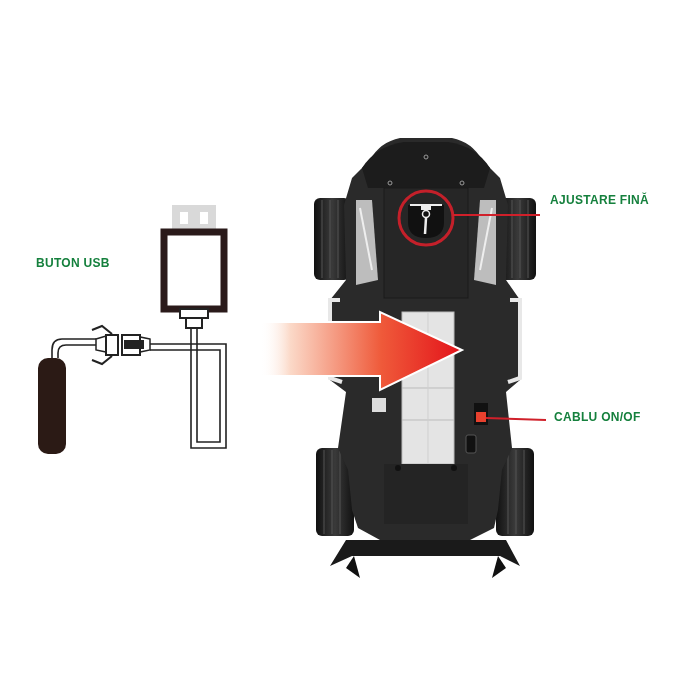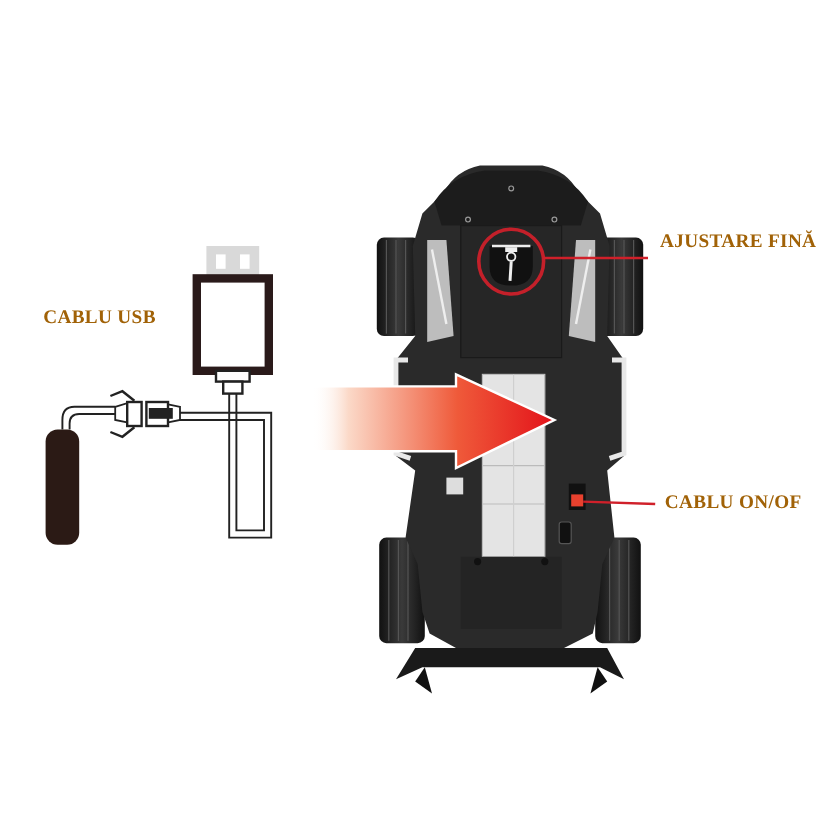--- a/index.html
+++ b/index.html
@@ -1,22 +1,22 @@
 <!DOCTYPE html>
 <html><head>
 <meta charset="utf-8">
 <style>
   html, body { margin: 0; padding: 0; background: #ffffff; }
   body { width: 700px; height: 700px; position: relative; overflow: hidden; }
   .label {
     position: absolute;
-    font-family: Liberation Serif, serif;
+    font-family: Liberation Sans, sans-serif;
     font-weight: bold;
-    color: #a16207;
-    font-size: 16px;
+    color: #15803d;
+    font-size: 12px;
     letter-spacing: 0.3px;
     white-space: nowrap;
   }
   svg { position: absolute; left: 0; top: 0; }
 </style>
 </head>
 <body>
 
 <svg width="700" height="700" viewBox="0 0 700 700">
   <defs>
@@ -145,15 +145,15 @@
 
   <g>
     <circle cx="426" cy="218" r="27" fill="none" stroke="#c4202a" stroke-width="3"></circle>
     <line x1="453" y1="215" x2="540" y2="215" stroke="#d0202a" stroke-width="2"></line>
   </g>
   <g>
     <line x1="486" y1="418" x2="546" y2="420" stroke="#d0202a" stroke-width="2"></line>
   </g>
 </svg>
 
-<div class="label" style="left:36px; top:256px;">CABLU USB</div>
+<div class="label" style="left:36px; top:256px;">BUTON USB</div>
 <div class="label" style="left:550px; top:193px;">AJUSTARE FINĂ</div>
 <div class="label" style="left:554px; top:410px;">CABLU ON/OF</div>
 
 </body></html>

